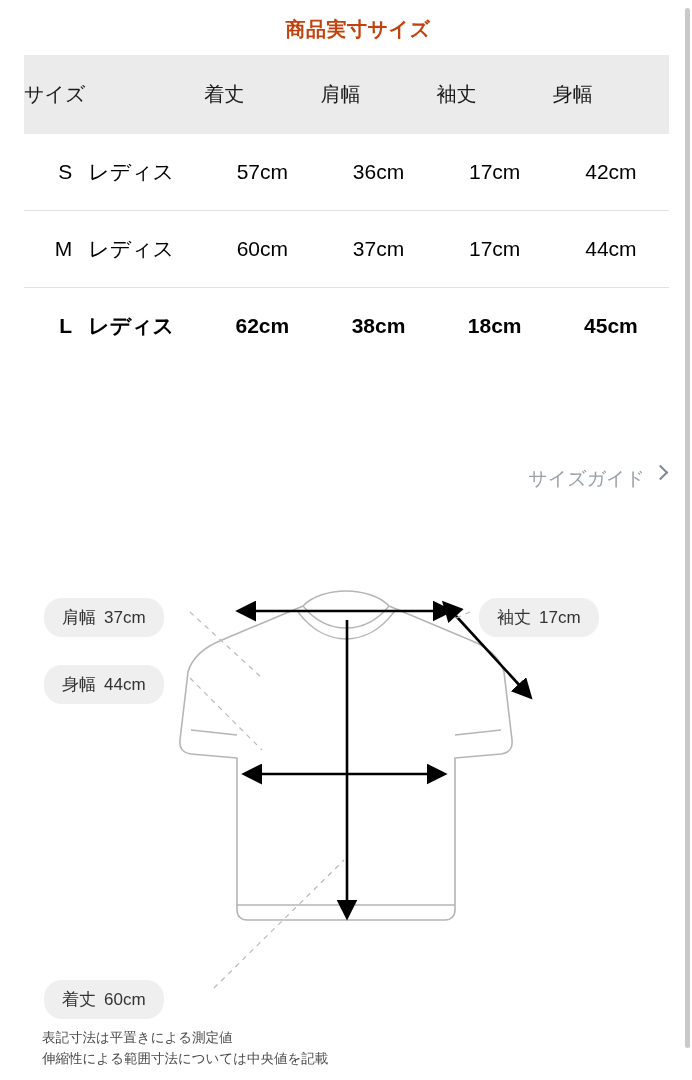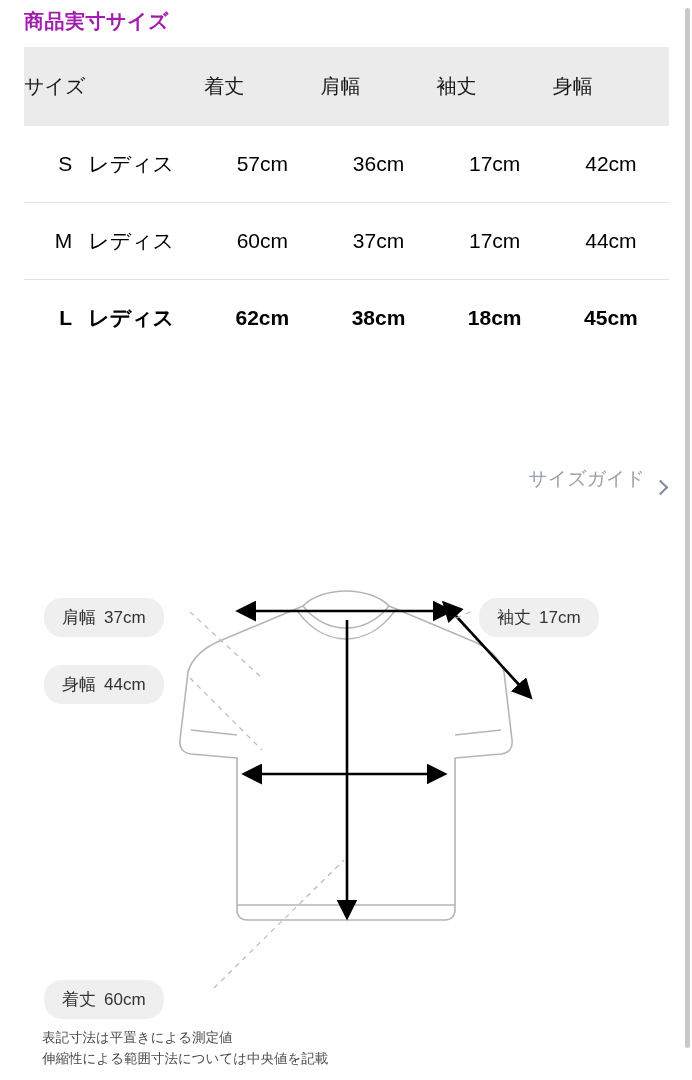--- a/index.html
+++ b/index.html
@@ -21,23 +21,24 @@
     position: relative;
     width: 692px;
     height: 1080px;
     padding: 0;
   }
 
   
   .title {
     font-size: 20px;
     font-weight: bold;
-    color: #a21caf;
-    padding: 8px 0 12px 24px;
+    color: #c2410c;
+    padding: 16px 0 12px 24px;
     letter-spacing: 0.5px;
+    text-align: center;
   }
 
   
   .size-table {
     width: 645px;
     margin: 0 0 0 24px;
     border-collapse: collapse;
     table-layout: fixed;
   }
   .size-table thead tr {
@@ -79,21 +80,21 @@
     display: inline-block;
     margin-left: 16px;
   }
 
   
   .size-guide {
     position: absolute;
     top: 466px;
     right: 26px;
     display: flex;
-    align-items: flex-end;
+    align-items: flex-start;
     gap: 10px;
     color: #98a0a8;
     font-size: 19px;
     cursor: pointer;
   }
   .chev {
     display: inline-block;
     width: 11px;
     height: 11px;
     border-right: 2px solid #7e8a99;

